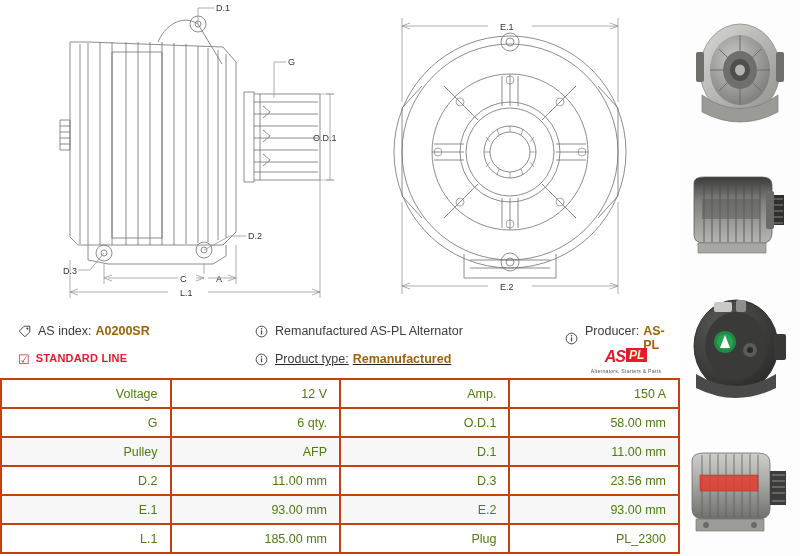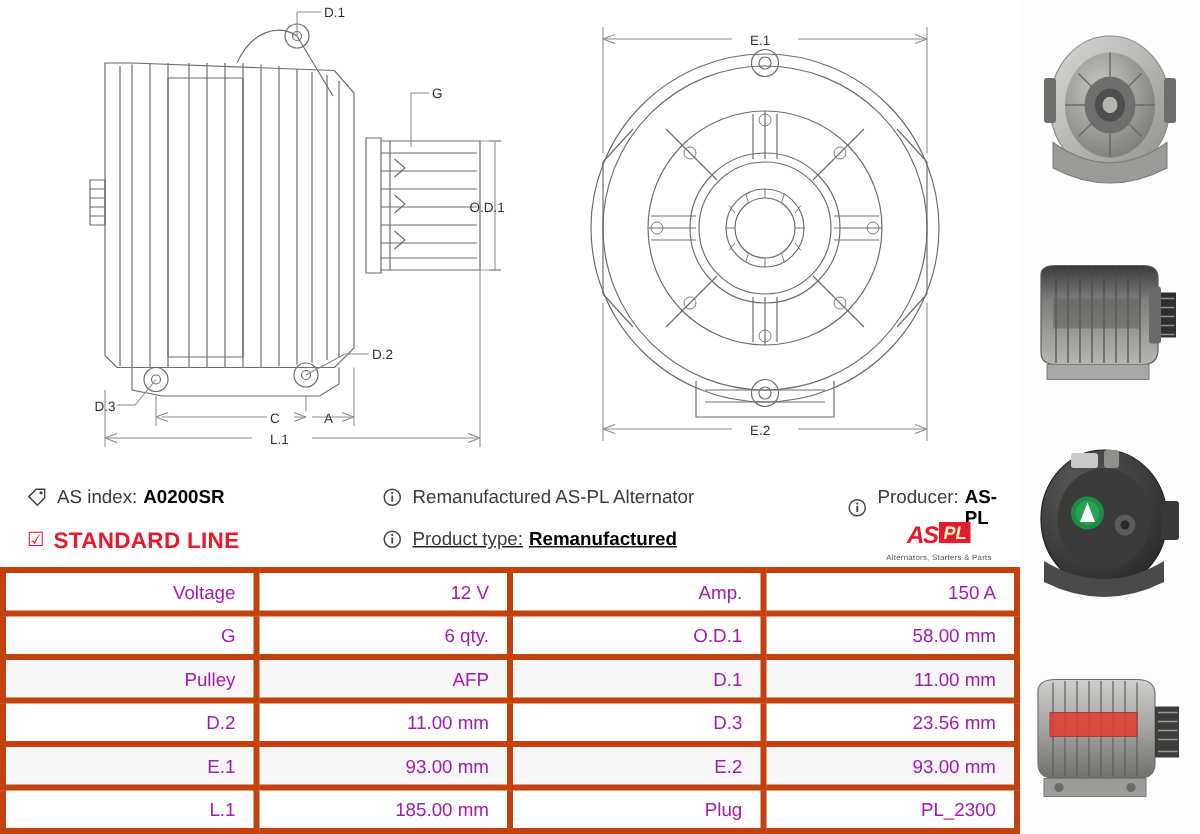--- a/index.html
+++ b/index.html
@@ -59,32 +59,32 @@
     font-size: 12.5px;
   }
   .info-row .ic {
     display: inline-flex;
     align-items: center;
     justify-content: center;
     margin-right: 7px;
     flex: none;
   }
   .lbl { color: #3c3c3c; }
-  .val { font-weight: bold; color: #000000; margin-left: 4px; }
+  .val { font-weight: bold; color: #a16207; margin-left: 4px; }
 
   .r1a { left: 18px;  top: 8px; }
   .r1b { left: 255px; top: 8px; }
   .r1c { left: 565px; top: 8px; }
   .r2a { left: 18px;  top: 36px; }
   .r2b { left: 255px; top: 36px; text-decoration: underline; }
 
   .std {
     color: #e8192c;
     font-weight: bold;
-    font-size: 15px;
+    font-size: 11px;
     letter-spacing: .2px;
   }
   .check {
     color: #e8192c;
     font-size: 13px;
     margin-right: 6px;
   }
 
   
   .brand {
@@ -122,24 +122,24 @@
 
   
   table.spec {
     position: absolute;
     left: 0; top: 378px;
     width: 680px;
     border-collapse: collapse;
     font-size: 12.5px;
   }
   table.spec td {
-    border: 4px solid #c2410c;
+    border: 2px solid #c2410c;
     height: 29px;
     padding: 0 12px;
-    color: #a21caf;
+    color: #4d7c0f;
   }
   td.k { text-align: right; width: 170px; }
   td.v { text-align: right; width: 170px; }
   tr.alt td { background: #f7f7f7; }
 </style>
 </head>
 <body>
 
 <div class="page">
 

